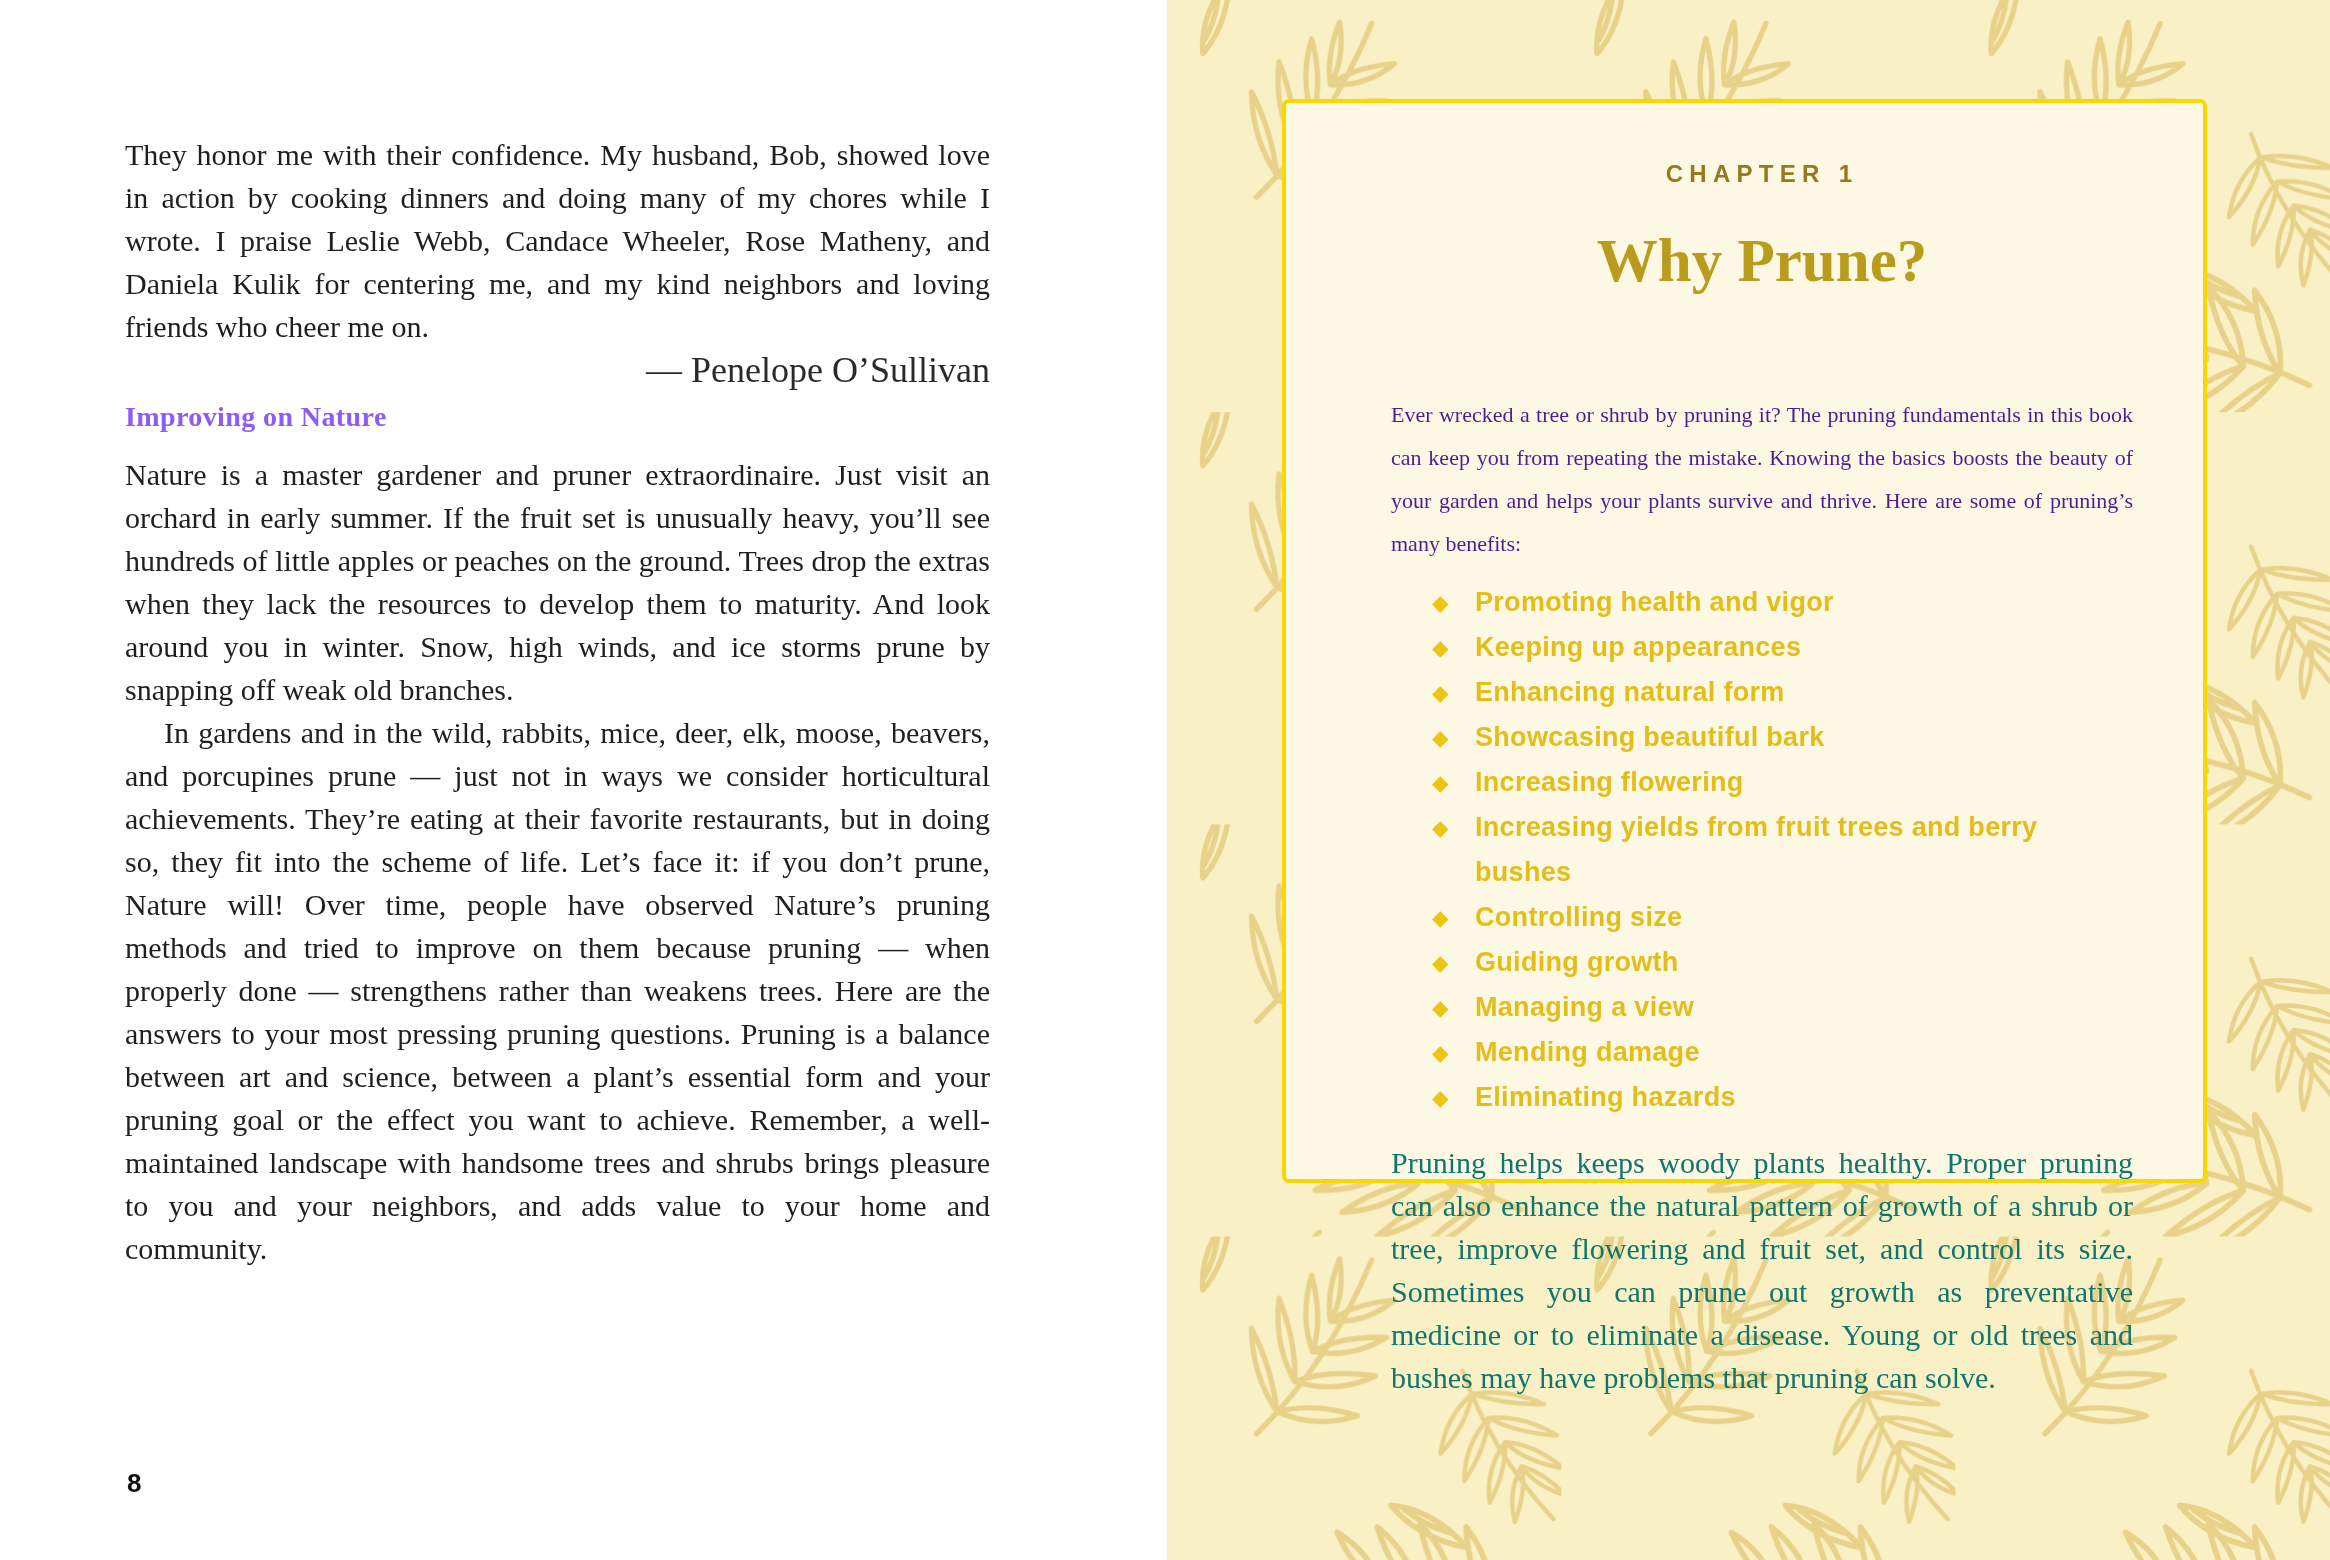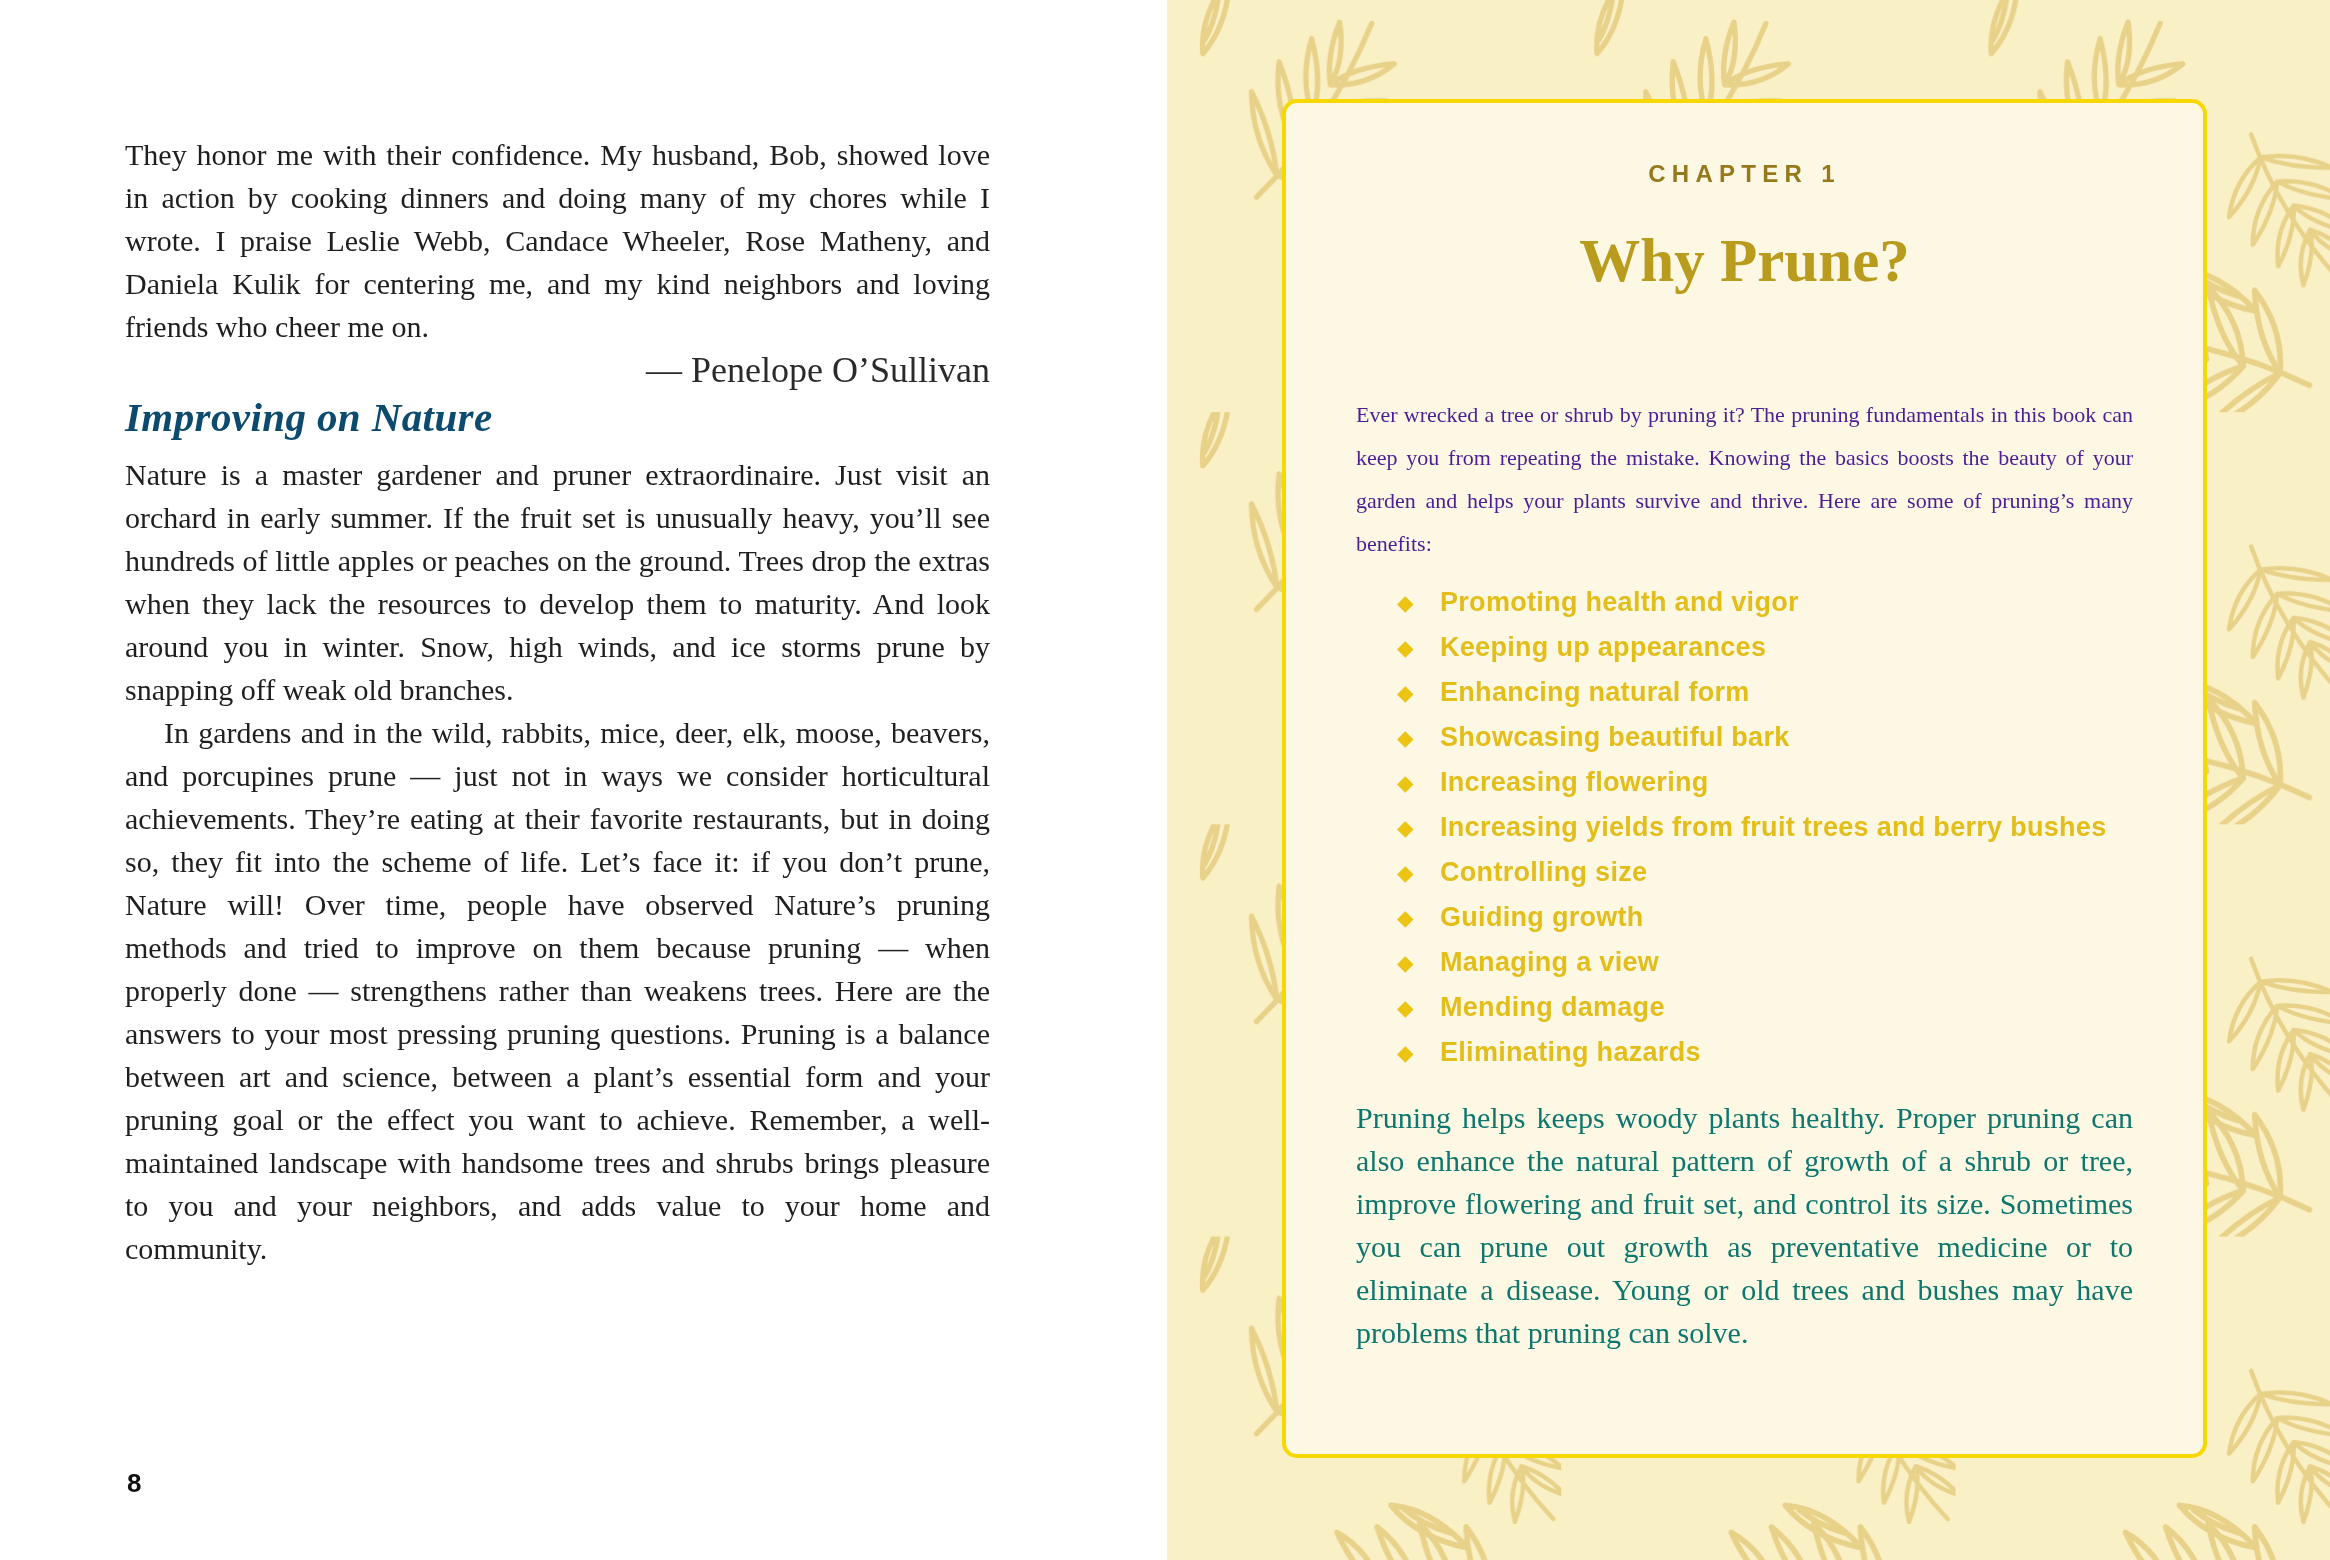--- a/index.html
+++ b/index.html
@@ -13,40 +13,40 @@
   .left-col{position:absolute;left:125px;top:133px;width:865px;color:#1f1f1f;}
   .body-par{
     font-size:30px;line-height:43px;text-align:justify;margin:0;
     color:#1f1f1f;
   }
   .attribution{
     margin:3.6px 0 0;text-align:right;
     font-size:36px;line-height:36px;color:#2a2a2a;
   }
   .section-heading{
-    margin:5.4px 0 12.5px;font-weight:700;font-size:41px;line-height:48px;
-    color:#0c4a6e;letter-spacing:0.4px;font-style:italic;
+    margin:5.4px 0 12.5px;font-weight:700;font-size:28px;line-height:48px;
+    color:#8b5cf6;letter-spacing:0.4px;
   }
   .indent-first{text-indent:39px;}
   .page-number{
     position:absolute;left:127px;top:1468px;
     font-family:"Liberation Sans","DejaVu Sans",sans-serif;
     font-weight:700;font-size:26px;color:#111;
   }
   
   .right-page{
     position:absolute;left:1167px;top:0;width:1163px;height:1560px;
     background:#faf0c5;overflow:hidden;
   }
   .pattern-svg{position:absolute;left:0;top:0;width:1163px;height:1560px;}
   .chapter-box{
-    position:absolute;left:115px;top:99px;width:925px;height:1359px;
+    position:absolute;left:115px;top:99px;width:925px;height:1084px;
     box-sizing:border-box;background:#fdf8e3;
-    border:4.5px solid #f7d800;border-radius:15px;
-    padding:56px 70px 0 70px;z-index:2;
+    border:4.5px solid #f7d800;border-radius:7px;
+    padding:56px 70px 0 105px;z-index:2;
   }
   .chapter-label{
     margin:0;text-align:center;
     font-family:"Liberation Sans","DejaVu Sans",sans-serif;
     font-weight:700;font-size:24px;line-height:29px;
     letter-spacing:6.3px;color:#95791c;
   }
   .chapter-title{
     margin:30px 0 0;text-align:center;
     font-weight:700;font-size:61px;line-height:85px;

